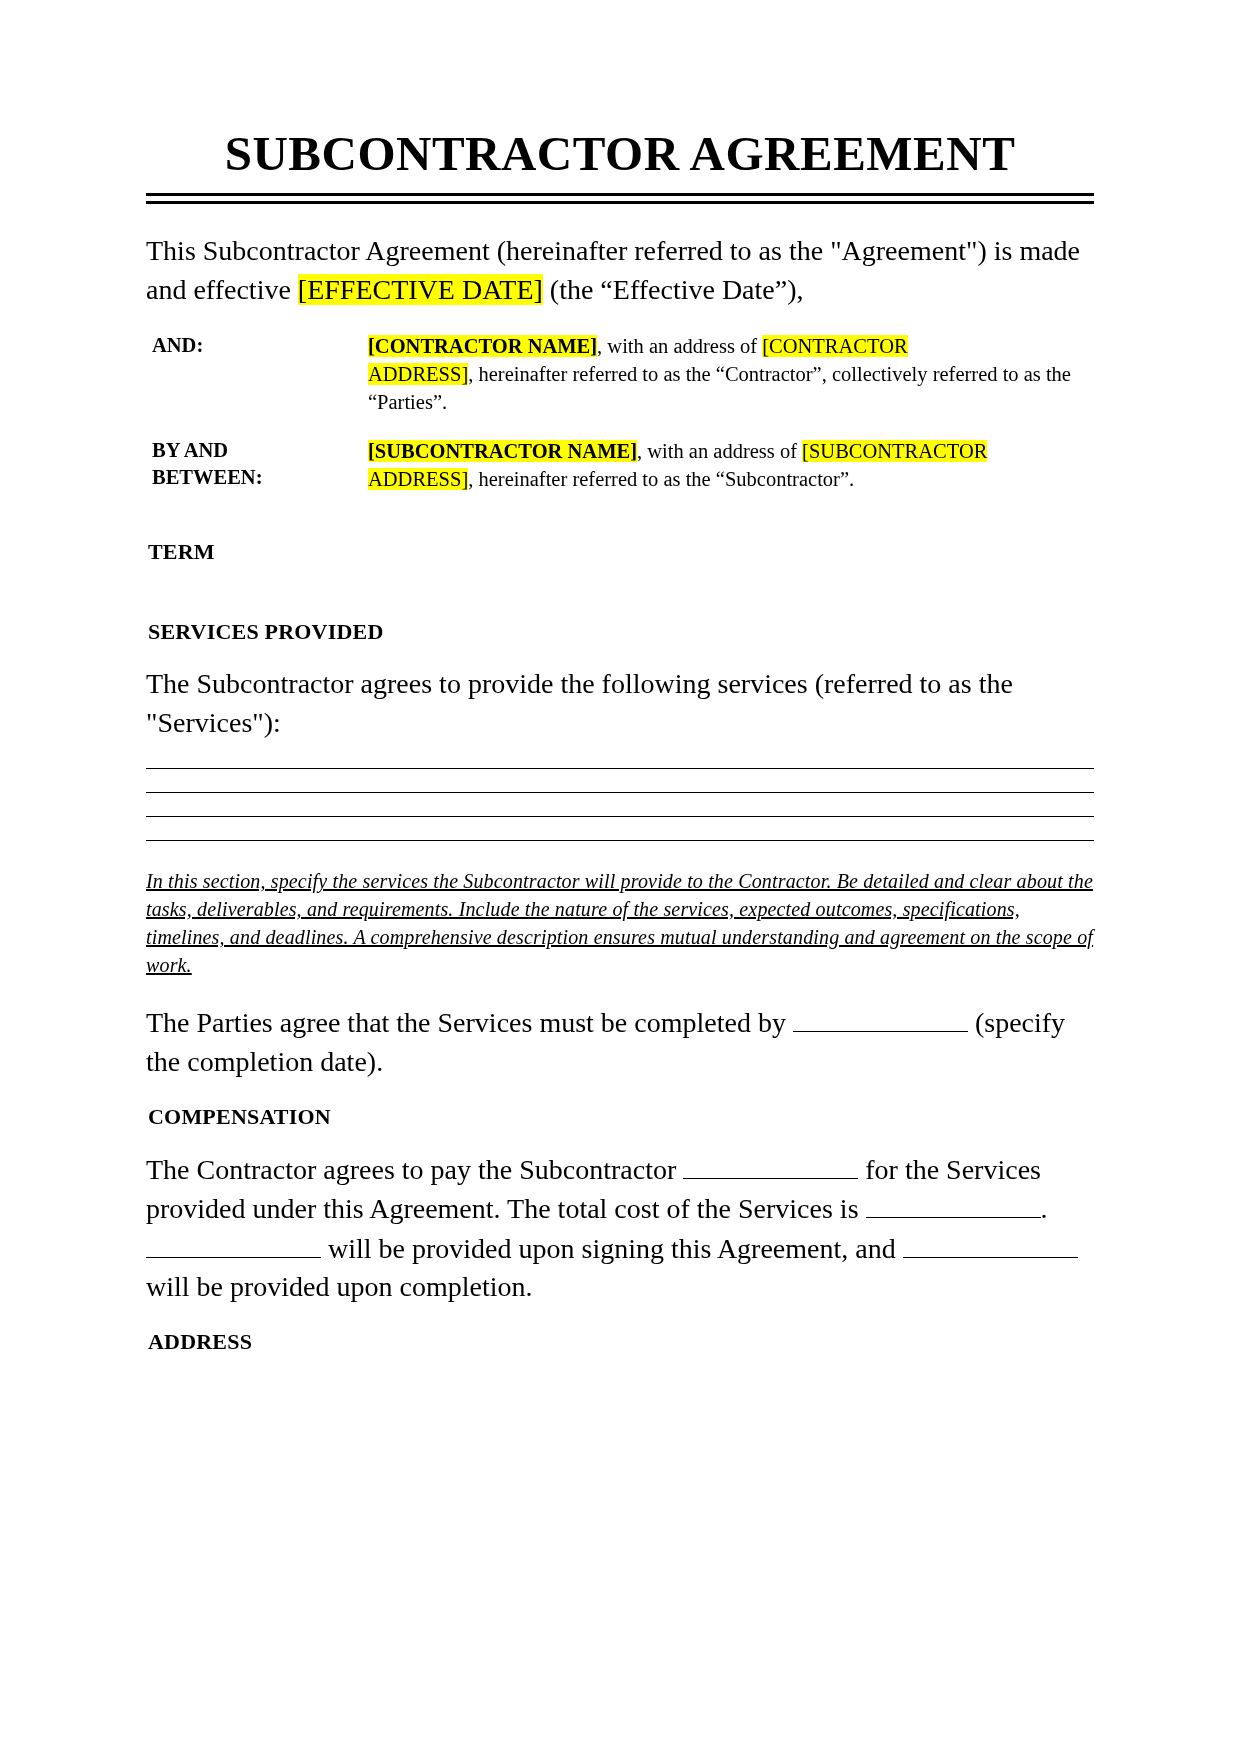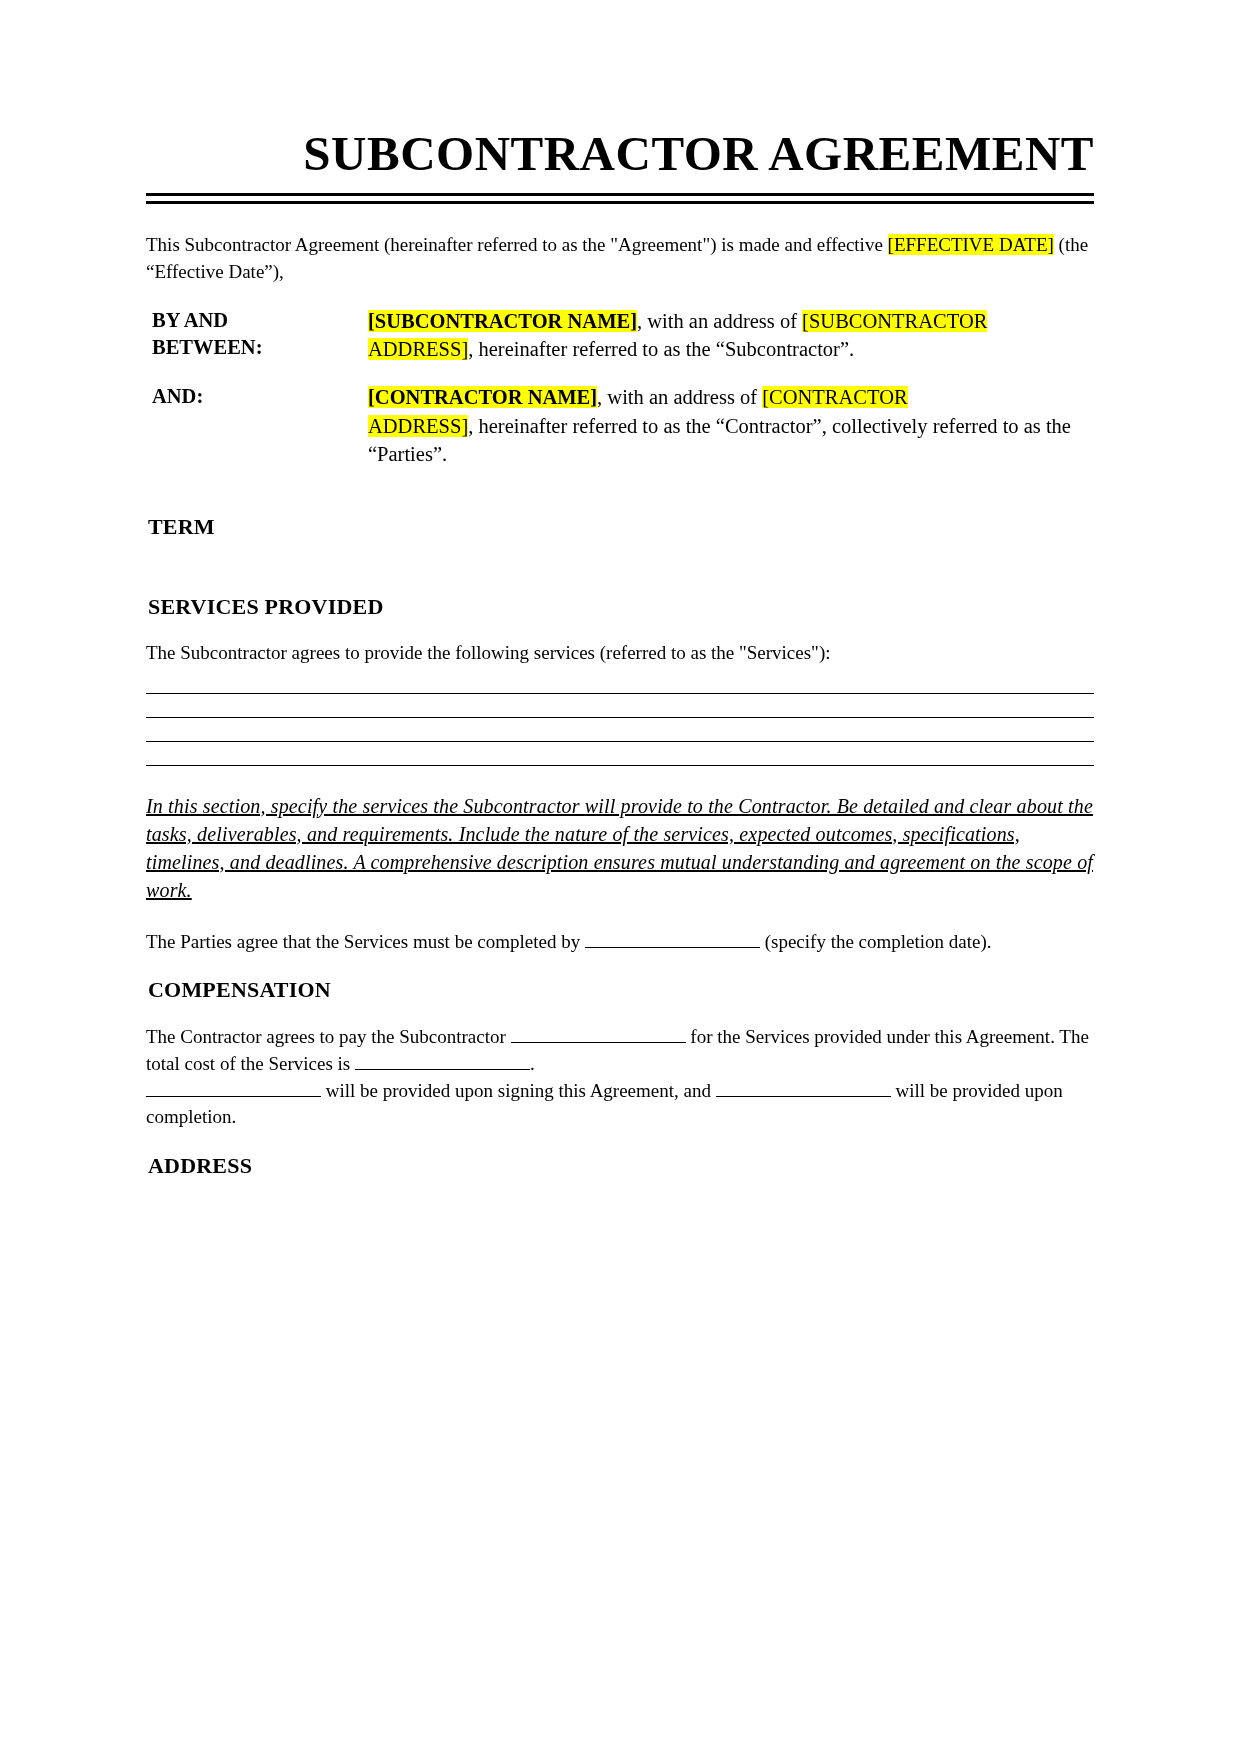--- a/index.html
+++ b/index.html
@@ -25,40 +25,40 @@
     position: absolute;
     left: 146px;
     top: 128px;
     width: 948px;
   }
   .doc-title {
     font-family: "Liberation Serif", serif;
     font-weight: bold;
     font-size: 49px;
     line-height: 1.05;
-    text-align: right;
+    text-align: center;
     letter-spacing: 0.5px;
     margin: 0 0 6px 0;
     white-space: nowrap;
   }
   .rule-double {
     margin-top: 14px;
     margin-bottom: 28px;
   }
   .rule-double .line1 {
     border-top: 3px solid #000;
     height: 0;
   }
   .rule-double .line2 {
     border-top: 3px solid #000;
     height: 0;
     margin-top: 5px;
   }
   p.body {
-    font-size: 19px;
+    font-size: 28px;
     line-height: 1.38;
     margin: 8px 0 22px 0;
     text-align: left;
   }
   .hl {
     background: #ffff00;
   }
   .b { font-weight: bold; }
 
   .party-row {
@@ -130,33 +130,33 @@
     <div class="rule-double">
       <div class="line1"></div>
       <div class="line2"></div>
     </div>
 
     <p class="body">
       <span>This Subcontractor Agreement (hereinafter referred to as the "Agreement") is made and effective </span><span class="hl">[EFFECTIVE DATE]</span><span> (the “Effective Date”),</span>
     </p>
 
     <div class="party-row">
+      <div class="party-label">AND:</div>
+      <div class="party-text">
+        <span class="hl b">[CONTRACTOR NAME]</span><span>, with an address of </span><span class="hl">[CONTRACTOR</span><br><span class="hl">ADDRESS]</span><span>, hereinafter referred to as the “Contractor”, collectively referred to as the “Parties”.</span>
+      </div>
+    </div>
+
+    <div class="party-row">
       <div class="party-label">
         <span class="l2">BY AND</span>
         <span class="l2">BETWEEN:</span>
       </div>
       <div class="party-text">
         <span class="hl b">[SUBCONTRACTOR NAME]</span><span>, with an address of </span><span class="hl">[SUBCONTRACTOR ADDRESS]</span><span>, hereinafter referred to as the “Subcontractor”.</span>
-      </div>
-    </div>
-
-    <div class="party-row">
-      <div class="party-label">AND:</div>
-      <div class="party-text">
-        <span class="hl b">[CONTRACTOR NAME]</span><span>, with an address of </span><span class="hl">[CONTRACTOR</span><br><span class="hl">ADDRESS]</span><span>, hereinafter referred to as the “Contractor”, collectively referred to as the “Parties”.</span>
       </div>
     </div>
 
     <h2 class="section-head gap-top-lg">TERM</h2>
 
     <h2 class="section-head gap-top-md">SERVICES PROVIDED</h2>
     <p class="body">The Subcontractor agrees to provide the following services (referred to as the "Services"):</p>
 
     <div class="blank-lines">
       <div class="bl"></div>

